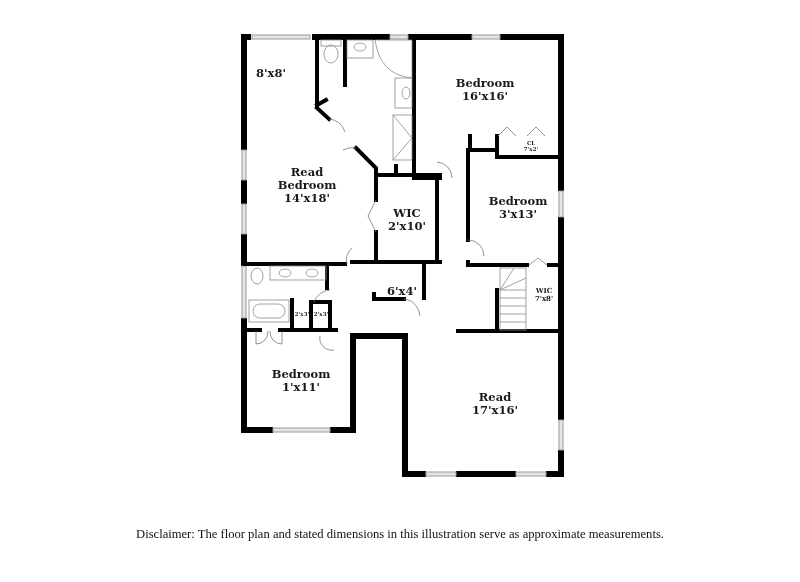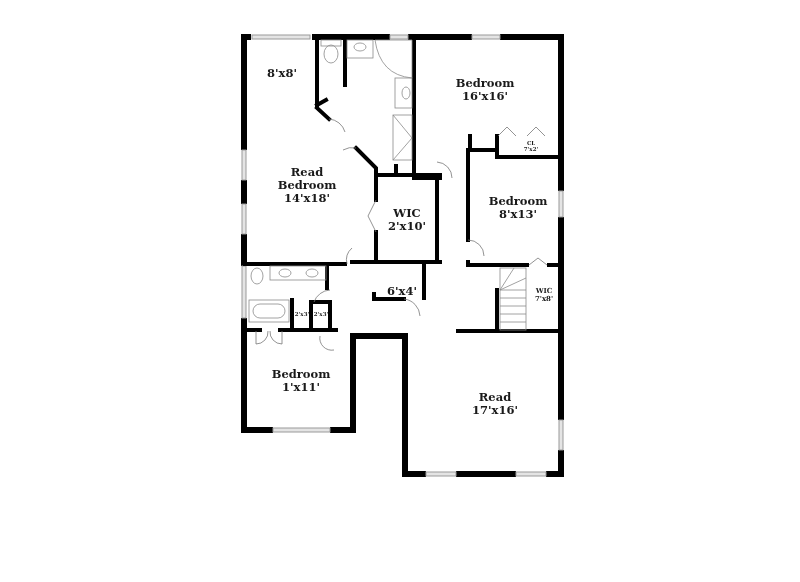--- a/index.html
+++ b/index.html
@@ -148,21 +148,21 @@
     <path d="M527 136 L536 127 L545 136"></path>
     <path d="M529 265 L538 258 L547 265"></path>
     <path d="M404 299 A18 18 0 0 1 420 316"></path>
     <path d="M330 290 A18 18 0 0 0 314 302"></path>
     <path d="M256 331 L256 344 A12 12 0 0 0 268 331"></path>
     <path d="M282 331 L282 344 A12 12 0 0 1 270 331"></path>
     <path d="M320 336 A12 12 0 0 0 334 350"></path>
   </g>
 </svg>
 
-<div class="lbl lbl-lg" style="left:262px;top:67px;width:40px;text-align:center;">
+<div class="lbl lbl-lg" style="left:251px;top:67px;width:40px;text-align:center;">
   <div>8'x8'</div>
 </div>
 
 <div class="lbl lbl-lg" style="left:262px;top:166px;width:90px;">
   <div>Read</div>
   <div>Bedroom</div>
   <div>14'x18'</div>
 </div>
 
 <div class="lbl lbl-lg" style="left:445px;top:77px;width:80px;">
@@ -170,21 +170,21 @@
   <div>16'x16'</div>
 </div>
 
 <div class="lbl lbl-xs" style="left:516px;top:140px;width:30px;">
   <div>CL</div>
   <div>7'x2'</div>
 </div>
 
 <div class="lbl lbl-lg" style="left:478px;top:195px;width:80px;">
   <div>Bedroom</div>
-  <div>8'x13'</div>
+  <div>3'x13'</div>
 </div>
 
 <div class="lbl lbl-lg" style="left:380px;top:207px;width:54px;">
   <div>WIC</div>
   <div>2'x10'</div>
 </div>
 
 <div class="lbl lbl-lg" style="left:380px;top:273px;width:44px;margin-top:12px;">
   <div>6'x4'</div>
 </div>
@@ -206,13 +206,14 @@
   <div>Bedroom</div>
   <div>1'x11'</div>
 </div>
 
 <div class="lbl lbl-lg" style="left:455px;top:391px;width:80px;">
   <div>Read</div>
   <div>17'x16'</div>
 </div>
 
 <div id="disclaimer">
+  <div>Disclaimer: The floor plan and stated dimensions in this illustration serve as approximate measurements.</div>
 </div>
 
 </body></html>

